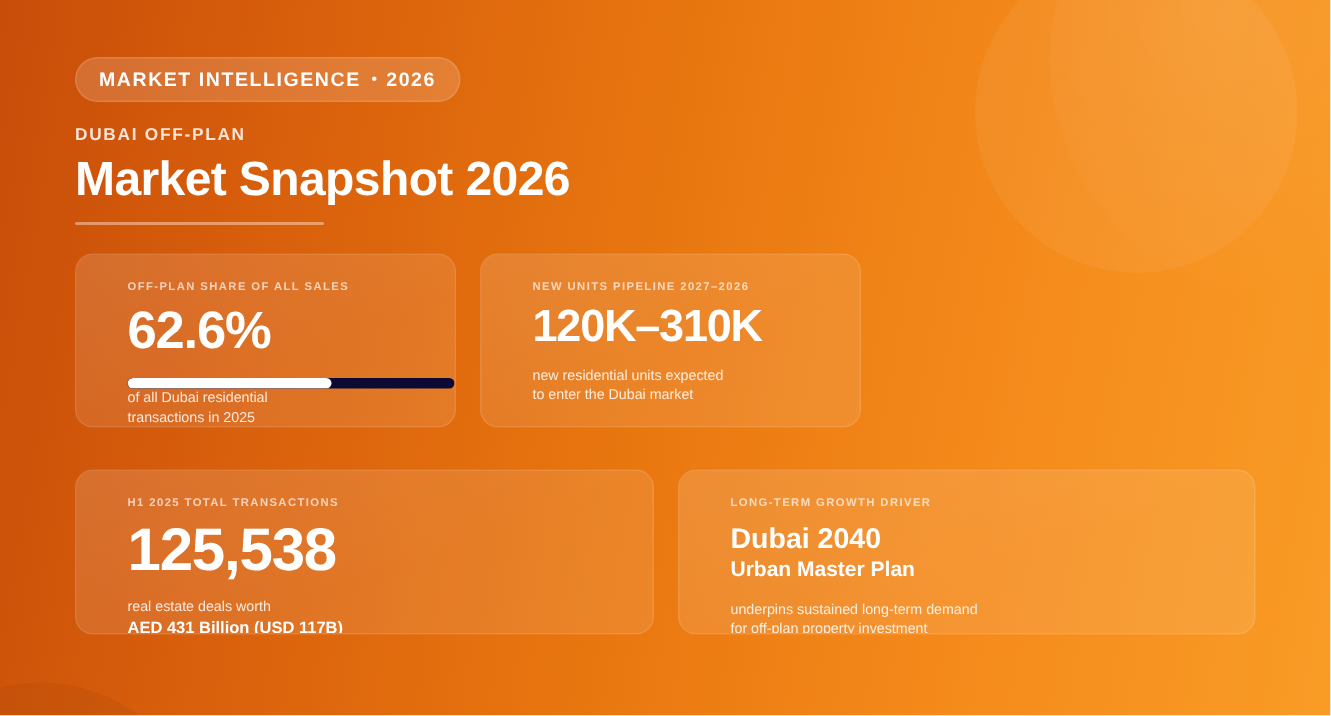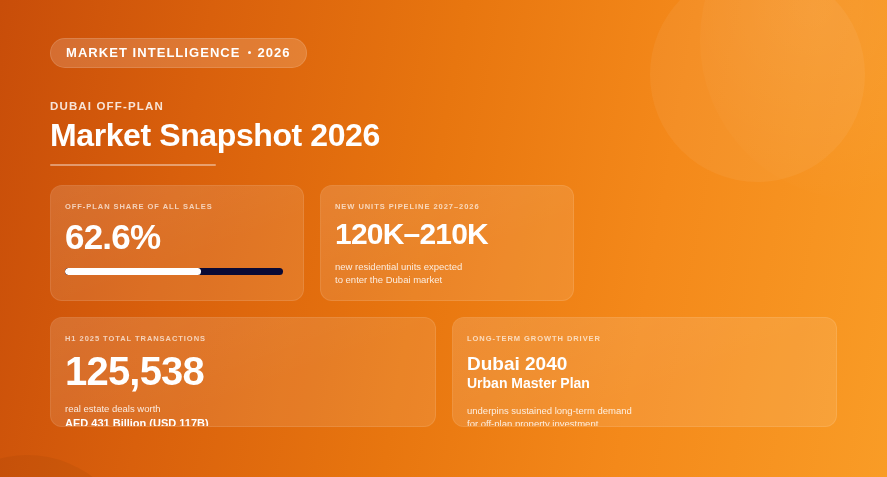--- a/index.html
+++ b/index.html
@@ -48,47 +48,47 @@
     font-size:13px; font-weight:bold; letter-spacing:1.05px;
     color:#ffffff; white-space:nowrap;
   }
   .badge-dot {
     display:inline-block; width:3px; height:3px; border-radius:50%;
     background:#ffffff; opacity:.95;
   }
 
   
   .eyebrow {
-    margin-top:32px;
+    margin-top:16px;
     font-size:11.5px; font-weight:bold; letter-spacing:1.15px;
     color:rgba(255,255,255,0.84);
   }
   .title {
     margin-top:7px;
     font-size:32px; font-weight:bold; letter-spacing:-0.4px;
     color:#ffffff; line-height:1.05;
   }
   .title-rule {
     margin-top:11px;
     width:166px; height:2px;
     background:rgba(255,255,255,0.40);
     border-radius:2px;
   }
 
   
   .row { display:flex; gap:16px; }
   .row-1 { margin-top:19px; }
-  .row-2 { margin-top:16px; }
+  .row-2 { margin-top:28px; }
 
   .card {
     position:relative;
     border-radius:12px;
     background:rgba(255,255,255,0.10);
     border:1px solid rgba(255,255,255,0.10);
-    padding:16px 18px 14px 14px;
+    padding:16px 18px 14px 34px;
     overflow:hidden;
   }
   .card::after{
     content:""; position:absolute; inset:0;
     background:linear-gradient(160deg, rgba(255,255,255,0.05), rgba(255,255,255,0) 60%);
     pointer-events:none;
   }
   .c1 { width:254px; height:116px; }
   .c2 { width:267px; height:116px; }
   .c3 { width:254px; height:116px; }
@@ -173,26 +173,30 @@
 
     
     <div class="row row-1">
 
       <div class="card c1">
         <div class="kicker">OFF-PLAN SHARE OF ALL SALES</div>
         <div class="bignum">62.6%</div>
         <div class="bar">
           <div class="bar-fill" id="bar1" style="width: 62.6%;"></div>
         </div>
+        <div class="sub">
+          <span>of all Dubai residential</span><br>
+          <span>transactions in 2025</span>
+        </div>
       </div>
 
 
       <div class="card c3">
         <div class="kicker">NEW UNITS PIPELINE 2027–2026</div>
-        <div class="bignum bignum-sm">120K–210K</div>
+        <div class="bignum bignum-sm">120K–310K</div>
         <div class="sub sub-gap">
           <span>new residential units expected</span><br>
           <span>to enter the Dubai market</span>
         </div>
       </div>
 
     </div>
 
     
     <div class="row row-2">

